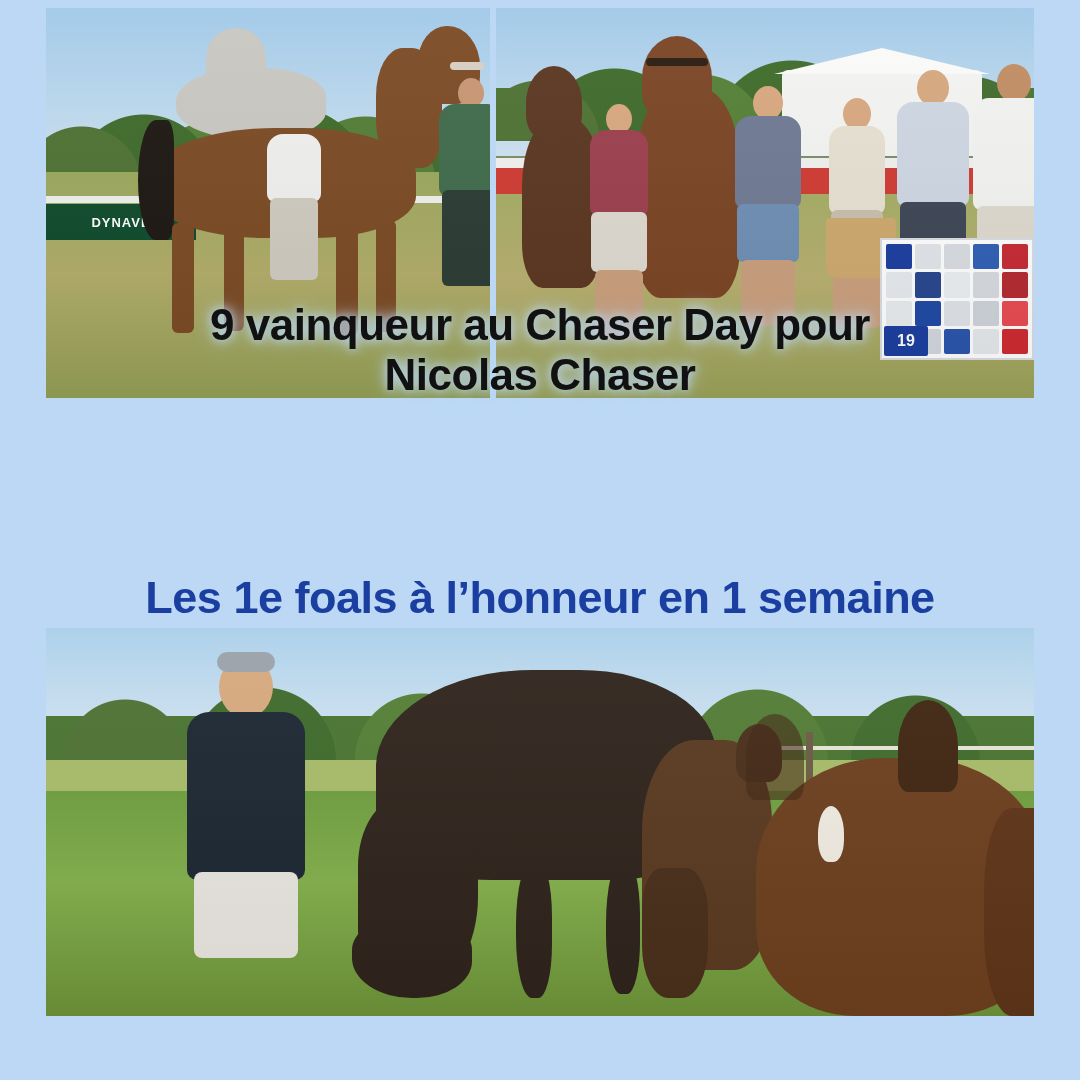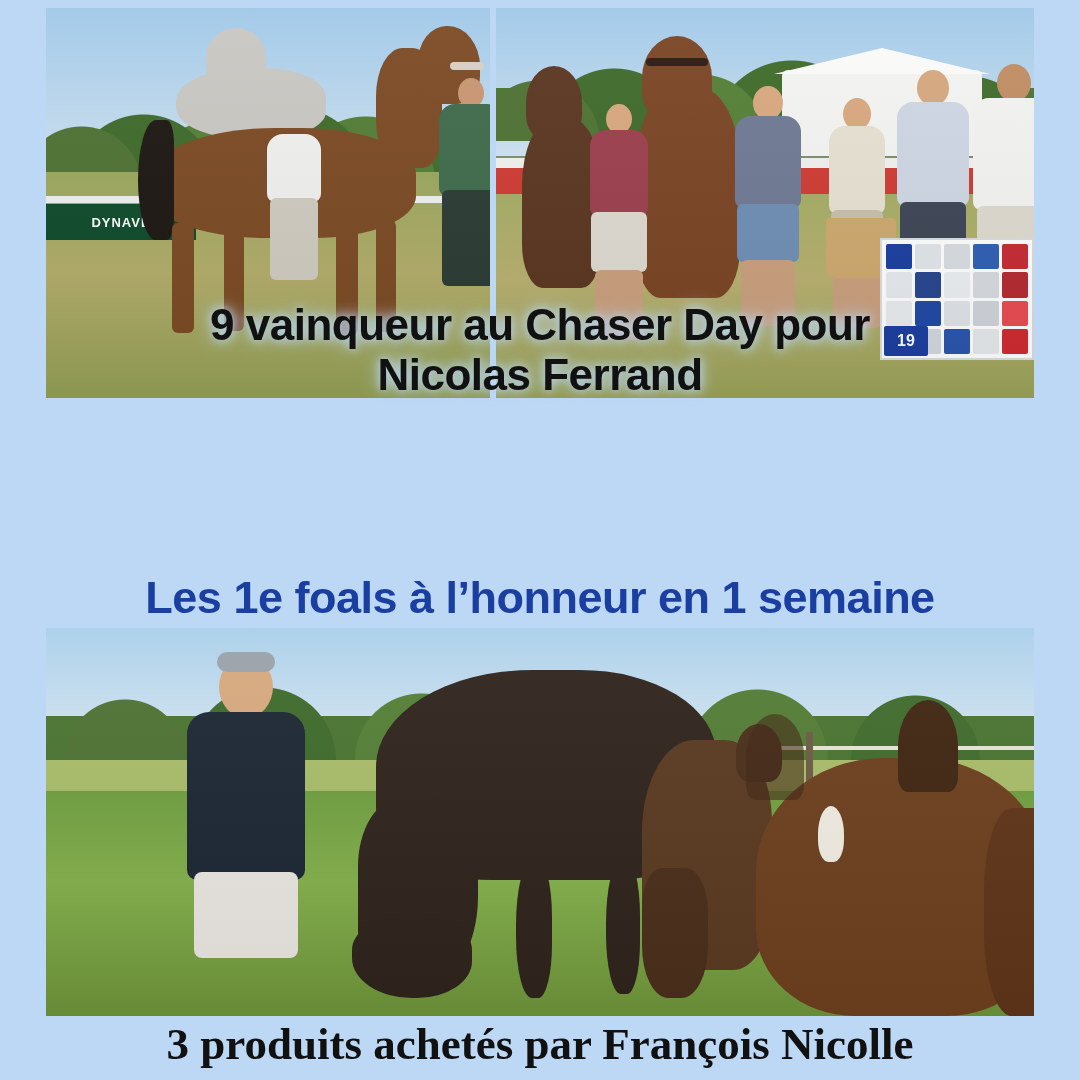--- a/index.html
+++ b/index.html
@@ -349,21 +349,21 @@
         <i style="background:#cf2a31"></i>
       </div>
       <div class="board-num">19</div>
     </div>
 
     <div class="shade"></div>
   </div>
 
   <div class="headline-sub">
     <div>9 vainqueur au Chaser Day pour</div>
-    <div>Nicolas Ferrand</div>
+    <div>Nicolas Chaser</div>
   </div>
 
 
   <div class="tagline">Les 1e foals à l’honneur en 1 semaine</div>
 
   <div class="photo" id="photo-bottom">
     <div class="sky" style="height:34%;background:linear-gradient(#a9cfea,#dceaf4);"></div>
     <div class="treeline" style="top:6%;height:28%;"></div>
     <div style="position:absolute;left:0;right:0;top:34%;height:10%;background:#a9bd6a;"></div>
     <div class="grass" style="height:58%;"></div>
@@ -390,15 +390,14 @@
 
     <div class="horse" style="left:710px;top:130px;width:290px;height:258px;border-radius:44% 44% 34% 34%;background:#6d401f;"></div>
     <div class="horse" style="left:700px;top:86px;width:58px;height:86px;border-radius:60% 60% 20% 20%;background:#40261296;"></div>
     <div class="horse" style="left:852px;top:72px;width:60px;height:92px;border-radius:60% 60% 20% 20%;background:#402612;"></div>
     <div style="position:absolute;left:772px;top:178px;width:26px;height:56px;background:#f0ece2;border-radius:50% 50% 40% 40%;"></div>
     <div class="horse" style="left:938px;top:180px;width:70px;height:208px;border-radius:40% 30% 30% 40%;background:#5e3519;"></div>
 
     <div class="shade"></div>
   </div>
 
-  <div class="footer-line">3 produits achetés par François Nicolle</div>
 
 </div>
 
 </body></html>

